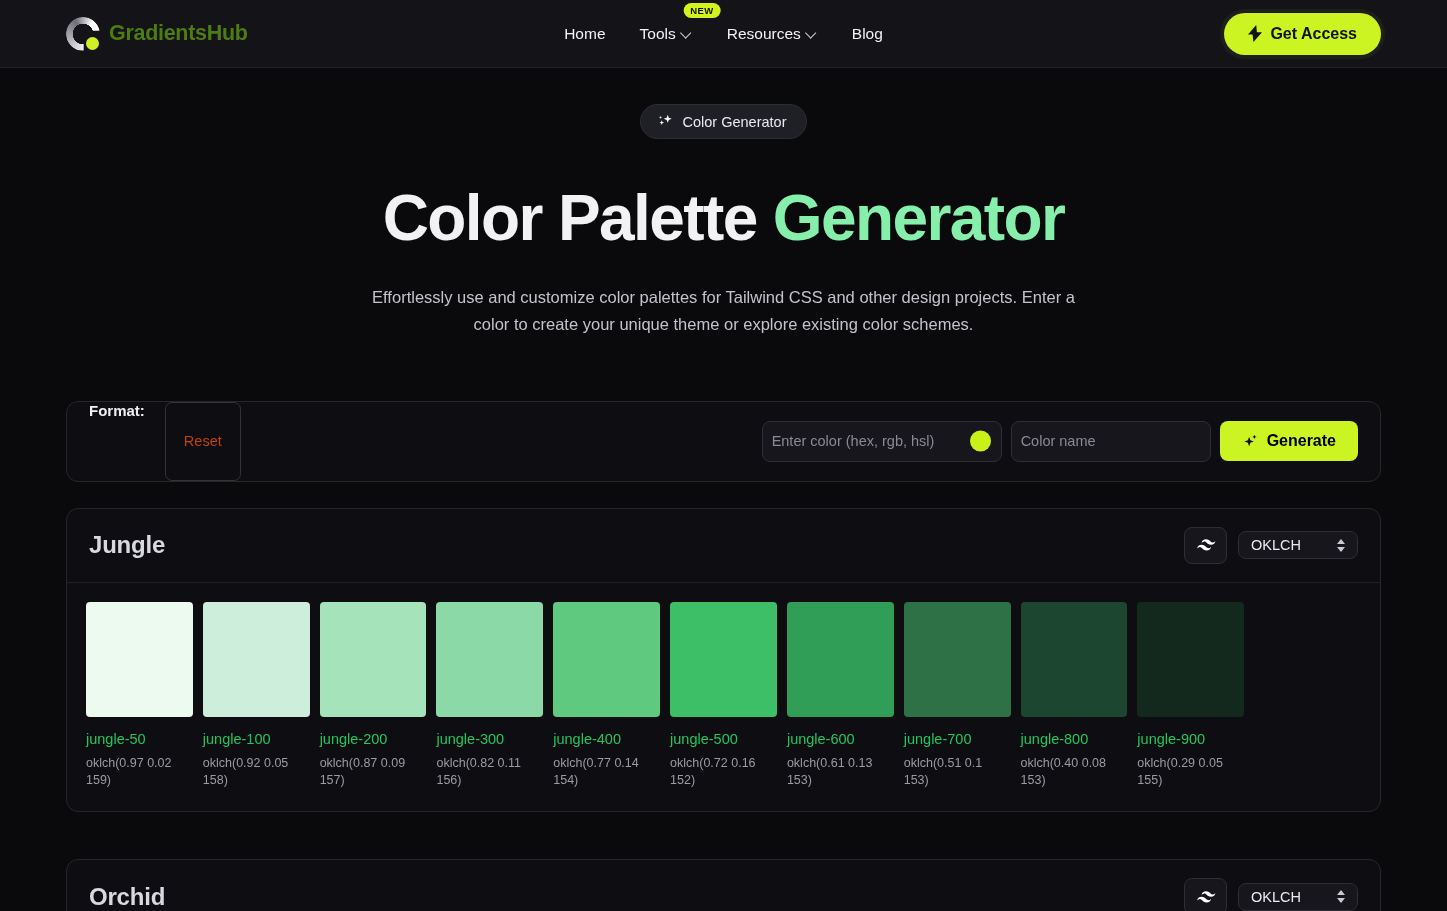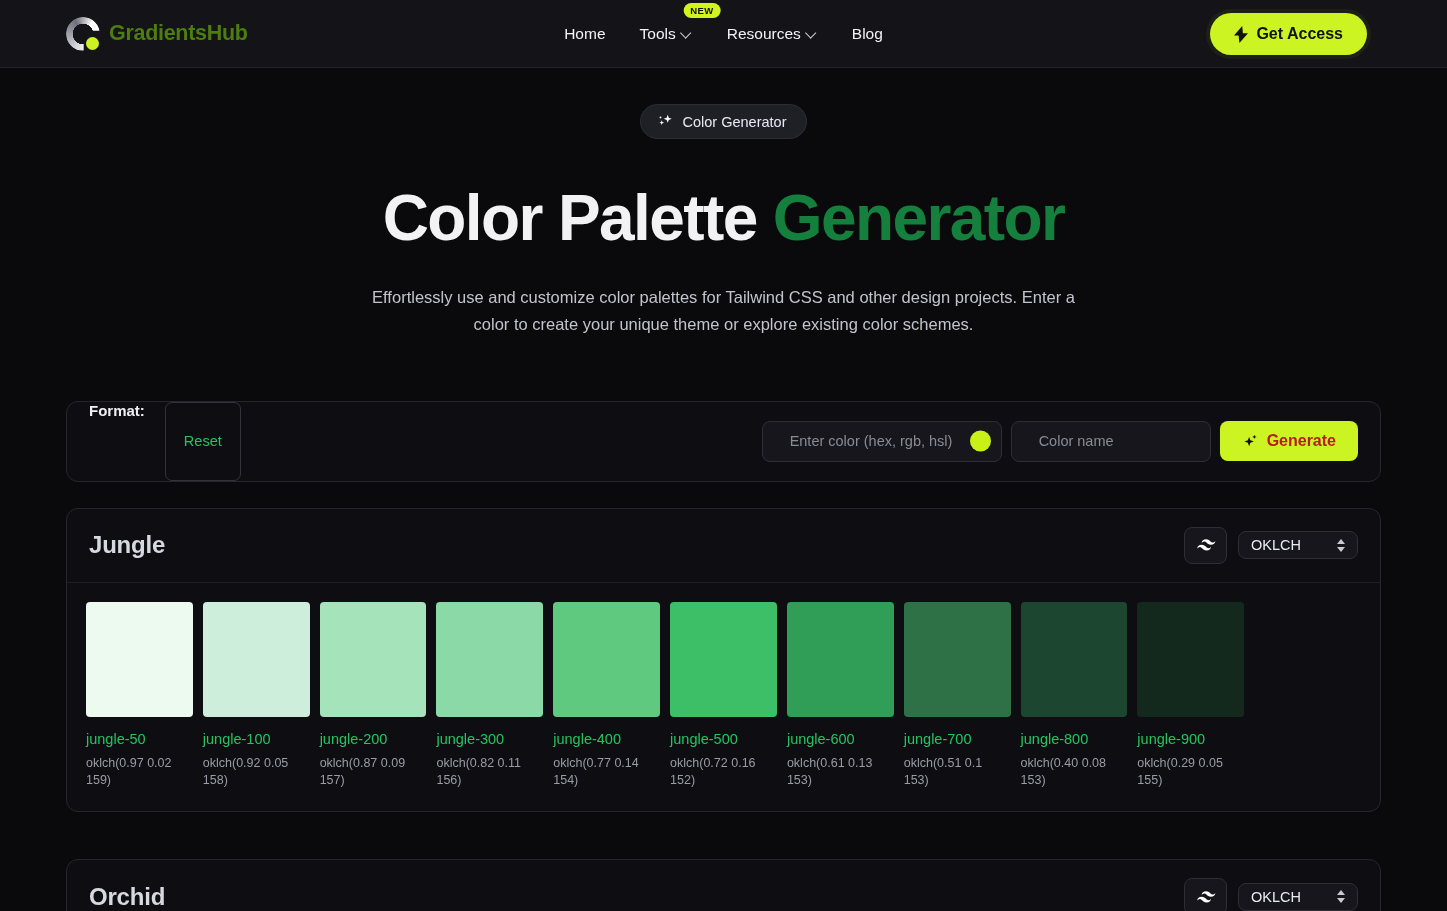--- a/index.html
+++ b/index.html
@@ -88,23 +88,23 @@
     font-size: 9.5px;
     font-weight: 800;
     letter-spacing: 0.4px;
     padding: 3px 7px 3px 7px;
     border-radius: 9px;
     line-height: 1;
   }
 
   .cta-button {
     position: absolute;
-    right: 80px;
-    display: flex;
-    align-items: flex-end;
+    right: 66px;
+    display: flex;
+    align-items: flex-start;
     gap: 8px;
     background: #ccf322;
     color: #101306;
     font-size: 16px;
     font-weight: 700;
     padding: 12px 24px;
     border-radius: 24px;
     border: none;
     cursor: pointer;
     box-shadow: 0 0 0 4px rgba(204,243,34,0.06);
@@ -126,21 +126,21 @@
     cursor: pointer;
   }
   .hero-title {
     margin-top: 46px;
     font-size: 64px;
     font-weight: 800;
     letter-spacing: -1.6px;
     color: #f2f2f5;
     line-height: 1.05;
   }
-  .hero-title .accent { color: #15803d; }
+  .hero-title .accent { color: #86efac; }
   .hero-sub {
     margin: 32px auto 0;
     max-width: 730px;
     color: #c3c3cd;
     font-size: 16.5px;
     line-height: 1.6;
   }
 
   
   .wrap { width: 1315px; margin: 0 auto; }
@@ -156,21 +156,21 @@
   .format-label {
     color: #f0f0f4;
     font-size: 15px;
     font-weight: 700;
     margin-right: 20px;
   }
   .reset-button {
     background: transparent;
     border: 1px solid #33333c;
     border-radius: 7px;
-    color: #22c55e;
+    color: #c2410c;
     font-size: 14.5px;
     padding: 9px 18px;
     cursor: pointer;
     font-family: "Liberation Sans", sans-serif;
   }
   .control-right {
     margin-left: auto;
     display: flex;
     align-items: center;
     gap: 9px;
@@ -180,21 +180,21 @@
     width: 240px;
   }
   .text-input {
     width: 100%;
     height: 41px;
     background: #16161c;
     border: 1px solid #2e2e37;
     border-radius: 8px;
     color: #e8e8f0;
     font-size: 14.5px;
-    padding: 0 27px;
+    padding: 0 9px;
     outline: none;
     font-family: "Liberation Sans", sans-serif;
   }
   .text-input::placeholder { color: #8a8a95; }
   .swatch-dot {
     position: absolute;
     right: 11px;
     top: 50%;
     transform: translateY(-50%);
     width: 21px; height: 21px;
@@ -202,21 +202,21 @@
     background: #c9f118;
     cursor: pointer;
     border: none;
   }
   .name-input { width: 200px; }
   .generate-button {
     display: flex;
     align-items: center;
     gap: 8px;
     background: #ccf322;
-    color: #b91c1c;
+    color: #000000;
     border: none;
     border-radius: 8px;
     font-size: 16px;
     font-weight: 600;
     padding: 11px 22px;
     cursor: pointer;
     font-family: "Liberation Sans", sans-serif;
   }
 
   

